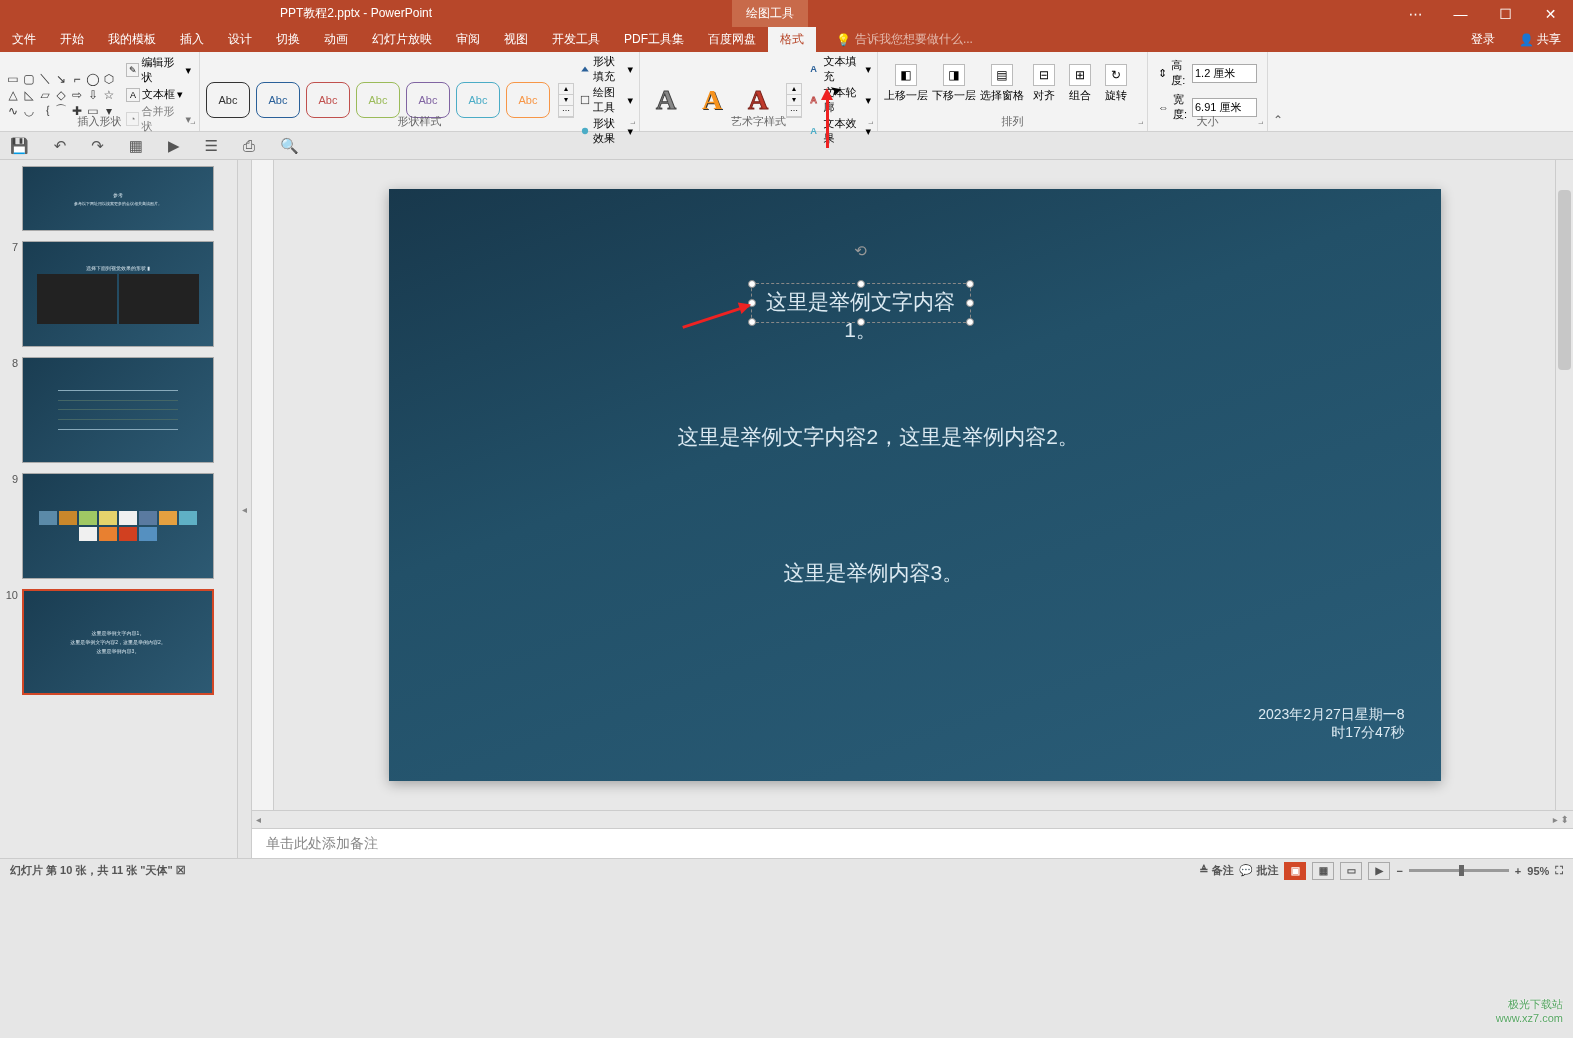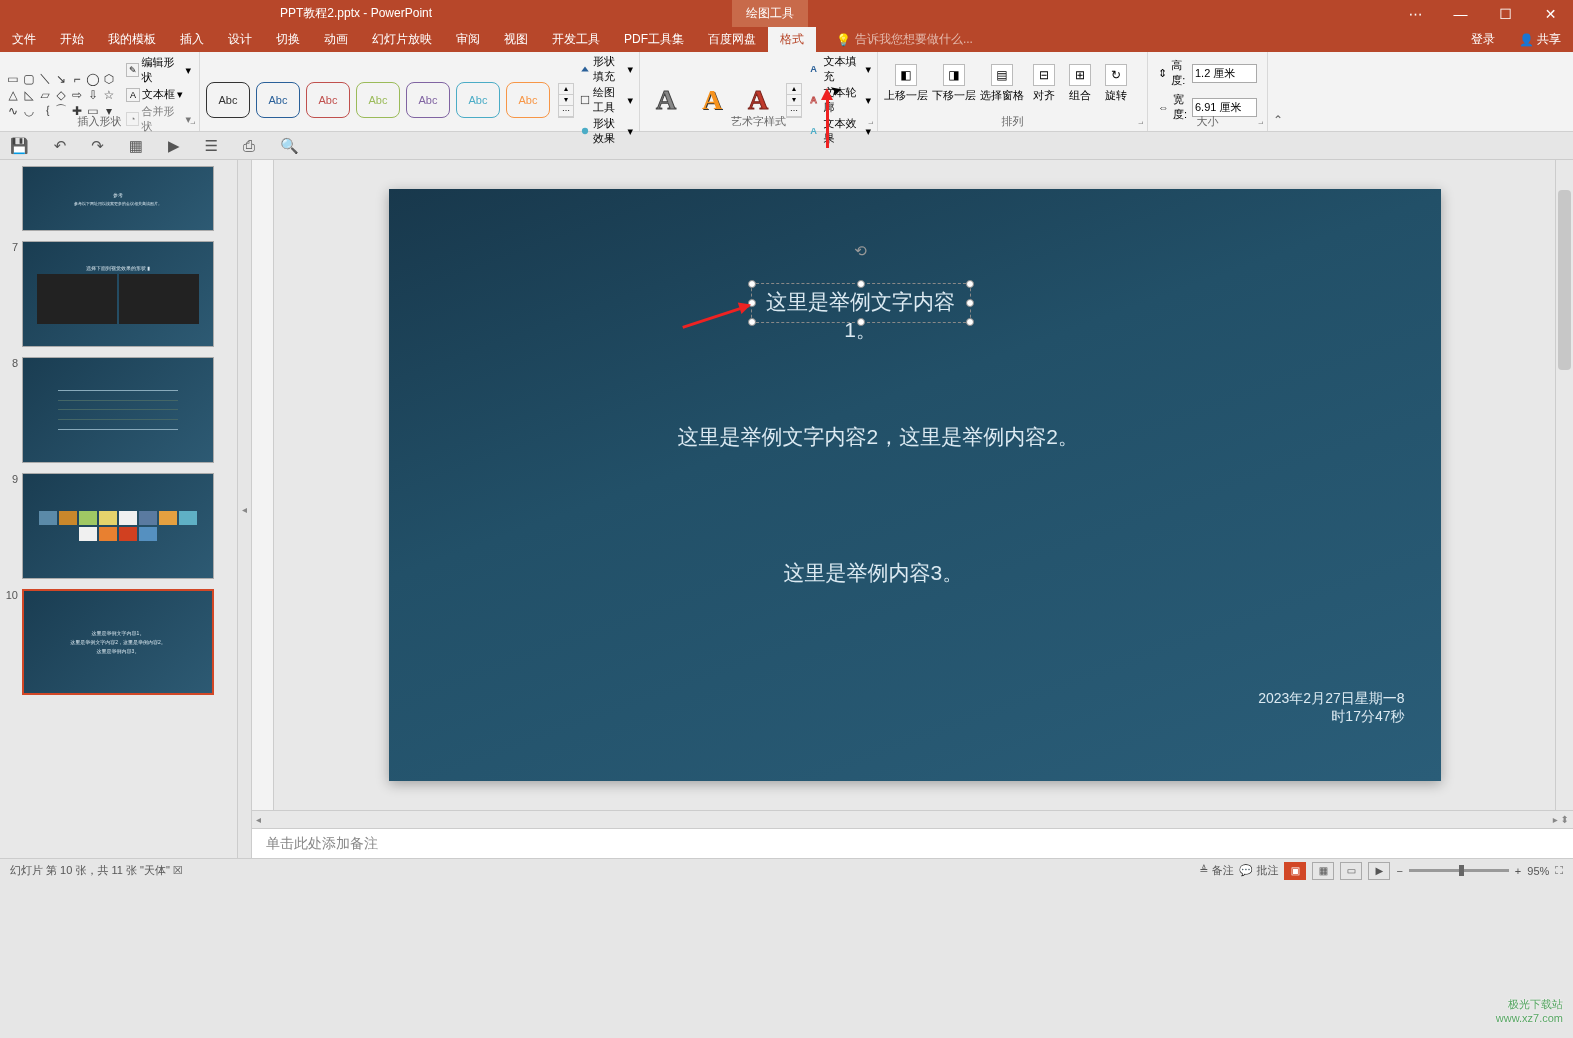--- a/index.html
+++ b/index.html
@@ -102,26 +102,26 @@
   .rotate-handle { position: absolute; width: 16px; height: 16px; top: -42px; left: 50%; margin-left: -8px; color: #999; font-size: 15px; }
   .red-arrow { position: absolute; width: 70px; height: 3px; background: #e22; transform: rotate(-18deg); }
   .red-arrow::after { content: ""; position: absolute; right: -2px; top: -5px; border-left: 12px solid #e22; border-top: 6px solid transparent; border-bottom: 6px solid transparent; }
   .red-arrow.vert { width: 3px; height: 50px; transform: none; }
   .red-arrow.vert::after { top: -10px; left: -5px; right: auto; border-bottom: 12px solid #e22; border-left: 6px solid transparent; border-right: 6px solid transparent; border-top: none; }
   .cursor-arrow { position: absolute; font-size: 14px; color: #000; transform: rotate(-15deg); }
   
   .slide .tb1 { top: 94px; left: 362px; width: 220px; height: 40px; text-align: center; }
   .slide .tb2 { top: 230px; left: 281px; }
   .slide .tb3 { top: 366px; left: 387px; }
-  .slide .date { position: absolute; right: 36px; bottom: 56px; font-size: 14px; text-align: right; line-height: 1.3; }
+  .slide .date { position: absolute; right: 36px; bottom: 40px; font-size: 14px; text-align: right; line-height: 1.3; }
   
   .notes { height: 30px; background: #fff; border-top: 1px solid #ccc; padding: 6px 14px; color: #888; font-size: 14px; }
   .scrollbar-h { height: 18px; background: #e8e8e8; border-top: 1px solid #ccc; display: flex; align-items: center; justify-content: space-between; padding: 0 4px; color: #888; font-size: 10px; }
   
-  .statusbar { height: 24px; background: #e6e6e6; border-top: 1px solid #ccc; display: flex; align-items: center; padding: 0 10px; font-size: 11px; color: #555; }
+  .statusbar { height: 24px; background: #e6e6e6; border-top: 1px solid #ccc; display: flex; align-items: center; padding: 0 10px; font-size: 11px; color: #555; font-weight: bold; }
   .statusbar .right { margin-left: auto; display: flex; align-items: center; gap: 6px; }
   .view-btn { width: 22px; height: 18px; border: 1px solid #aaa; display: inline-flex; align-items: center; justify-content: center; font-size: 10px;}
   .view-btn.active { background: #d24726; border-color: #d24726; color: #fff; }
   .zoom-slider { width: 100px; height: 3px; background: #999; position: relative; }
   .zoom-slider::after { content: ""; position: absolute; left: 50%; top: -4px; width: 5px; height: 11px; background: #666; }
   
   .watermark { position: absolute; right: 10px; bottom: 14px; font-size: 11px; color: #3c9a4a; text-align: right; opacity: 0.85; z-index: 100; text-shadow: 0 0 2px #fff; }
 </style>
 </head>
 <body>
@@ -221,20 +221,21 @@
               <path d="M2 12 L8 4 L14 12 Z" fill="#2a6099"></path>
             </svg><span>形状填充</span> ▾</div>
         <div class="effect-btn"><svg viewBox="0 0 16 16">
               <rect x="2" y="2" width="12" height="12" fill="none" stroke="#333"></rect>
             </svg><span>绘图工具</span> ▾</div>
         <div class="effect-btn"><svg viewBox="0 0 16 16">
               <circle cx="8" cy="8" r="5" fill="#4bacc6"></circle>
             </svg><span>形状效果</span> ▾</div>
       </div>
     </div>
+    <div class="ribbon-group-title">形状样式</div>
   </div>
 
   <div class="ribbon-group" style="width:238px">
     <div class="ribbon-content">
       <div class="wordart-gallery">
         <div class="wordart-item wa1">A</div>
         <div class="wordart-item wa2">A</div>
         <div class="wordart-item wa3">A</div>
         <div class="gallery-scroll">
             <span>▴</span>

